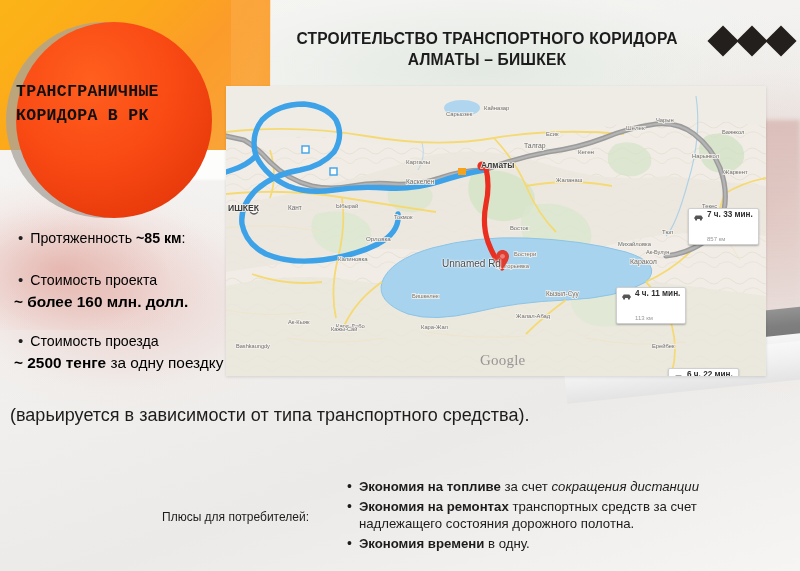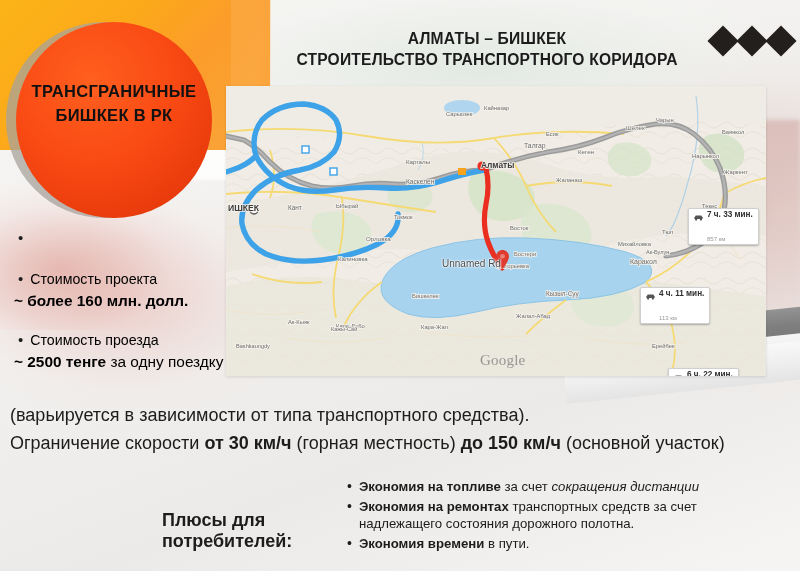--- a/index.html
+++ b/index.html
@@ -68,22 +68,22 @@
     border-radius:50%;
     background:#a9a39c; opacity:.75; filter:blur(.4px);
   }
   .circle-main {
     position:absolute; left:16px; top:22px; width:196px; height:196px;
     border-radius:50%;
     background:radial-gradient(circle at 38% 30%, #ff5f1f 0%, #f94a14 45%, #ea3c0c 75%, #d9340a 100%);
   }
   .circle-text {
     position:absolute; left:16px; top:80px; width:196px;
-    text-align:center; color:#111; font-weight:bold; font-size:16.5px;
-    line-height:1.45; letter-spacing:.3px;
+    color:#111; font-weight:bold; font-size:16.5px;
+    line-height:1.45; letter-spacing:.3px;font-family:Liberation Mono, monospace;
   }
 
   
   .title {
     position:absolute; left:252px; top:28px; width:470px;
     text-align:center; color:#1c1c1c; font-weight:bold;
     font-size:15.6px; line-height:1.35; letter-spacing:.2px;
   }
   .diamonds {
     position:absolute; left:712px; top:30px; display:flex; gap:7px;
@@ -109,21 +109,21 @@
     border-radius:2px; padding:2px 5px 2px 4px;
     box-shadow:0 1px 2px rgba(0,0,0,.28);
     display:flex; align-items:flex-start; gap:3px;
     line-height:1;
   }
   .bubble .carico { width:11px; height:11px; margin-top:1px; flex:0 0 auto; }
   .bubble .btxt { display:flex; flex-direction:column; gap:17px; }
   .bubble .bt1 { font-size:8.2px; font-weight:bold; color:#2f2f2f; white-space:nowrap; }
   .bubble .bt2 { font-size:6px; color:#9a9a9a; white-space:nowrap; }
   #bub1 { left:462px; top:122px; }
-  #bub2 { left:414px; top:201px;justify-content:space-between; }
+  #bub2 { left:390px; top:201px;justify-content:space-between; }
   #bub3 { left:442px; top:282px; }
 
   .pin {
     position:absolute; left:496px; top:250px; width:13px; height:19px;
   }
   .unnamed {
     position:absolute; left:442px; top:258px;
     font-size:10px; color:#4b4b4b; white-space:nowrap;
     text-shadow:0 0 2px #fff,0 0 2px #fff,0 0 2px #fff;
   }
@@ -137,21 +137,21 @@
   .gap1 { height:26px; }
   .gap2 { height:22px; }
   b.bd { font-weight:bold; }
 
   
   .para { position:absolute; left:10px; top:406px; width:790px; color:#1c1c1c; }
   .pl { font-size:18px; line-height:1.05; margin-bottom:9px; }
 
   
   .bottom { position:absolute; left:162px; top:478px; width:634px; display:flex; gap:10px; }
-  .bl-label { font-size:18px; font-weight:bold; color:#1c1c1c; width:175px; padding-top:32px; }
+  .bl-label { font-size:12px; font-weight:normal; color:#1c1c1c; width:175px; padding-top:32px; }
   .bl-list { flex:1; }
   .bi { display:flex; gap:7px; font-size:13.2px; color:#1c1c1c; line-height:1.33; margin-bottom:2px; }
   .bi .dot { font-size:14px; line-height:1.25; }
   .bi i { font-style:italic; }
 </style>
 </head>
 <body>
 
 <div id="slide">
 
@@ -165,26 +165,26 @@
     <span>△</span>
     <span>☐</span>
     <span>🎥</span>
   </div>
 
   <div class="corner-grad"></div>
   <div class="circle-shadow"></div>
   <div class="circle-main"></div>
   <div class="circle-text">
     <div>ТРАНСГРАНИЧНЫЕ</div>
-    <div>БИШКЕК В РК</div>
+    <div>КОРИДОРА В РК</div>
   </div>
 
   <div class="title">
+    <div>СТРОИТЕЛЬСТВО ТРАНСПОРТНОГО КОРИДОРА</div>
     <div>АЛМАТЫ – БИШКЕК</div>
-    <div>СТРОИТЕЛЬСТВО ТРАНСПОРТНОГО КОРИДОРА</div>
   </div>
   <div class="diamonds">
     <div class="diamond"></div>
     <div class="diamond"></div>
     <div class="diamond"></div>
   </div>
 
   <div class="map">
     <svg width="540" height="290" viewBox="0 0 540 290">
       <defs>
@@ -364,20 +364,21 @@
     <path d="M6.5 0 C10 0 13 2.9 13 6.4 C13 11 6.5 19 6.5 19 C6.5 19 0 11 0 6.4 C0 2.9 3 0 6.5 0 Z" fill="#e03b2f"></path>
     <circle cx="6.5" cy="6.3" r="2.4" fill="#fff" opacity=".35"></circle>
   </svg>
   <div class="unnamed">Unnamed Rd</div>
   <div class="goog">Google</div>
 
   <div class="bullets">
 
     <div class="b-row b1">
       <span class="b-dot">•</span>
+      <span><span>Протяженность </span><b class="bd">~85 км</b><span>:</span></span>
     </div>
 
     <div class="gap1"></div>
 
     <div class="b-row b1">
       <span class="b-dot">•</span>
       <span>Стоимость проекта</span>
     </div>
     <div class="b-sub">~ более 160 млн. долл.</div>
 
@@ -385,36 +386,35 @@
 
     <div class="b-row b1">
       <span class="b-dot">•</span>
       <span>Стоимость проезда</span>
     </div>
     <div class="b-sub"><b class="bd">~ 2500 тенге</b><span style="font-weight:normal"> за одну поездку</span></div>
   </div>
 
   <div class="para">
     <div class="pl">(варьируется в зависимости от типа транспортного средства).</div>
-    <div class="pl"><span>Ограничение скорости </span><b class="bd">от 30 км/ч</b><span> (горная местность) </span><b class="bd">до 150 км/ч</b><span> (основной участок)</span></div>
   </div>
 
   <div class="bottom">
     <div class="bl-label">Плюсы для потребителей:</div>
     <div class="bl-list">
 
       <div class="bi">
         <span class="dot">•</span>
         <span><b class="bd">Экономия на топливе</b><span> за счет </span><i>сокращения дистанции</i><br></span>
       </div>
 
       <div class="bi">
         <span class="dot">•</span>
         <span><b class="bd">Экономия на ремонтах</b><span> транспортных средств за счет</span><br><span>надлежащего состояния дорожного полотна.</span></span>
       </div>
 
       <div class="bi">
         <span class="dot">•</span>
-        <span><b class="bd">Экономия времени</b><span> в пути.</span></span>
+        <span><b class="bd">Экономия времени</b><span> в одну.</span></span>
       </div>
     </div>
   </div>
 </div>
 
 </body></html>

